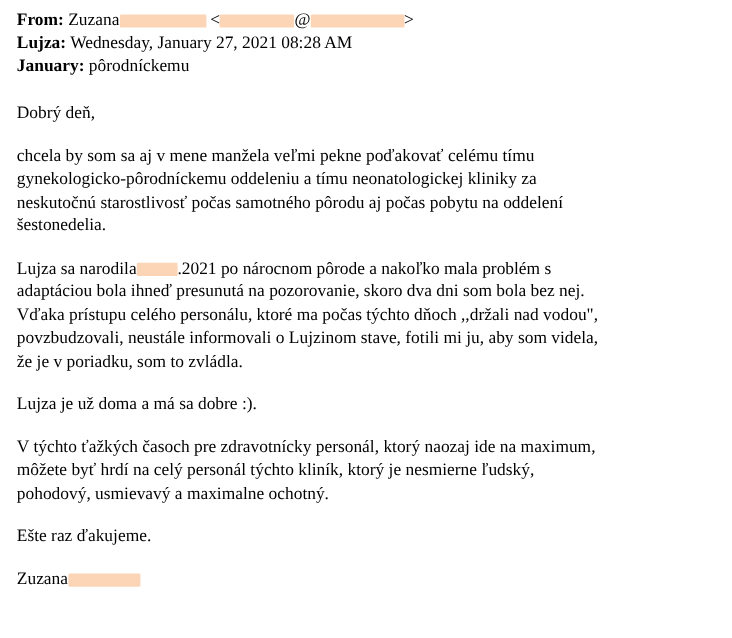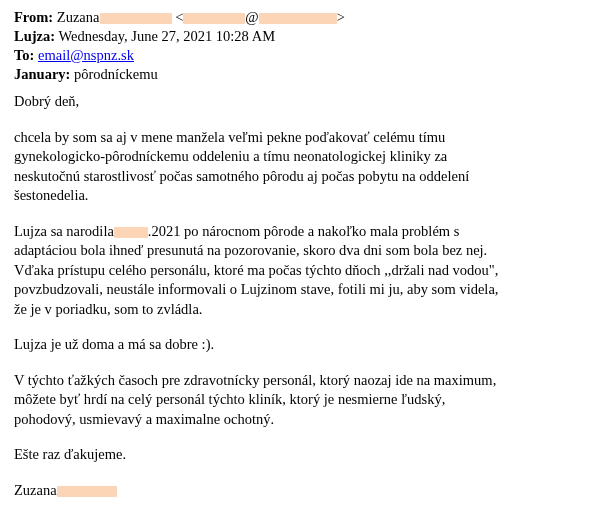--- a/index.html
+++ b/index.html
@@ -43,21 +43,21 @@
   .redact-date { width: 34px; height: 11px; }
   .redact-sign { width: 60px; }
   .angle {
     font-family: "Liberation Serif", serif;
   }
   a.mail {
     color: #0000ee;
     text-decoration: underline;
   }
   .body-text {
-    margin-top: 8px;
+    margin-top: 20px;
     font-size: 14.5px;
     line-height: 19.5px;
   }
   .para {
     margin: 0 0 16px 0;
   }
   .para.gap-small {
     margin-bottom: 16px;
   }
   .sig {
@@ -70,27 +70,23 @@
 <div class="page">
 
   <div class="hdr-line">
     <span class="hdr-label">From:</span>
     <span>Zuzana</span><span class="redact redact-name1"></span>
     <span class="angle">&lt;</span><span class="redact redact-email-a"></span><span>@</span><span class="redact redact-email-b"></span><span class="angle">&gt;</span>
   </div>
 
   <div class="hdr-line">
     <span class="hdr-label">Lujza:</span>
-    <span>Wednesday, June 27, 2021 10:28 AM</span>
+    <span>Wednesday, January 27, 2021 08:28 AM</span>
   </div>
 
-  <div class="hdr-line">
-    <span class="hdr-label">To:</span>
-    <a class="mail" href="#">email@nspnz.sk</a>
-  </div>
 
   <div class="hdr-line">
     <span class="hdr-label">January:</span>
     <span>pôrodníckemu</span>
   </div>
 
   <div class="body-text">
 
     <p class="para">Dobrý deň,</p>
 

